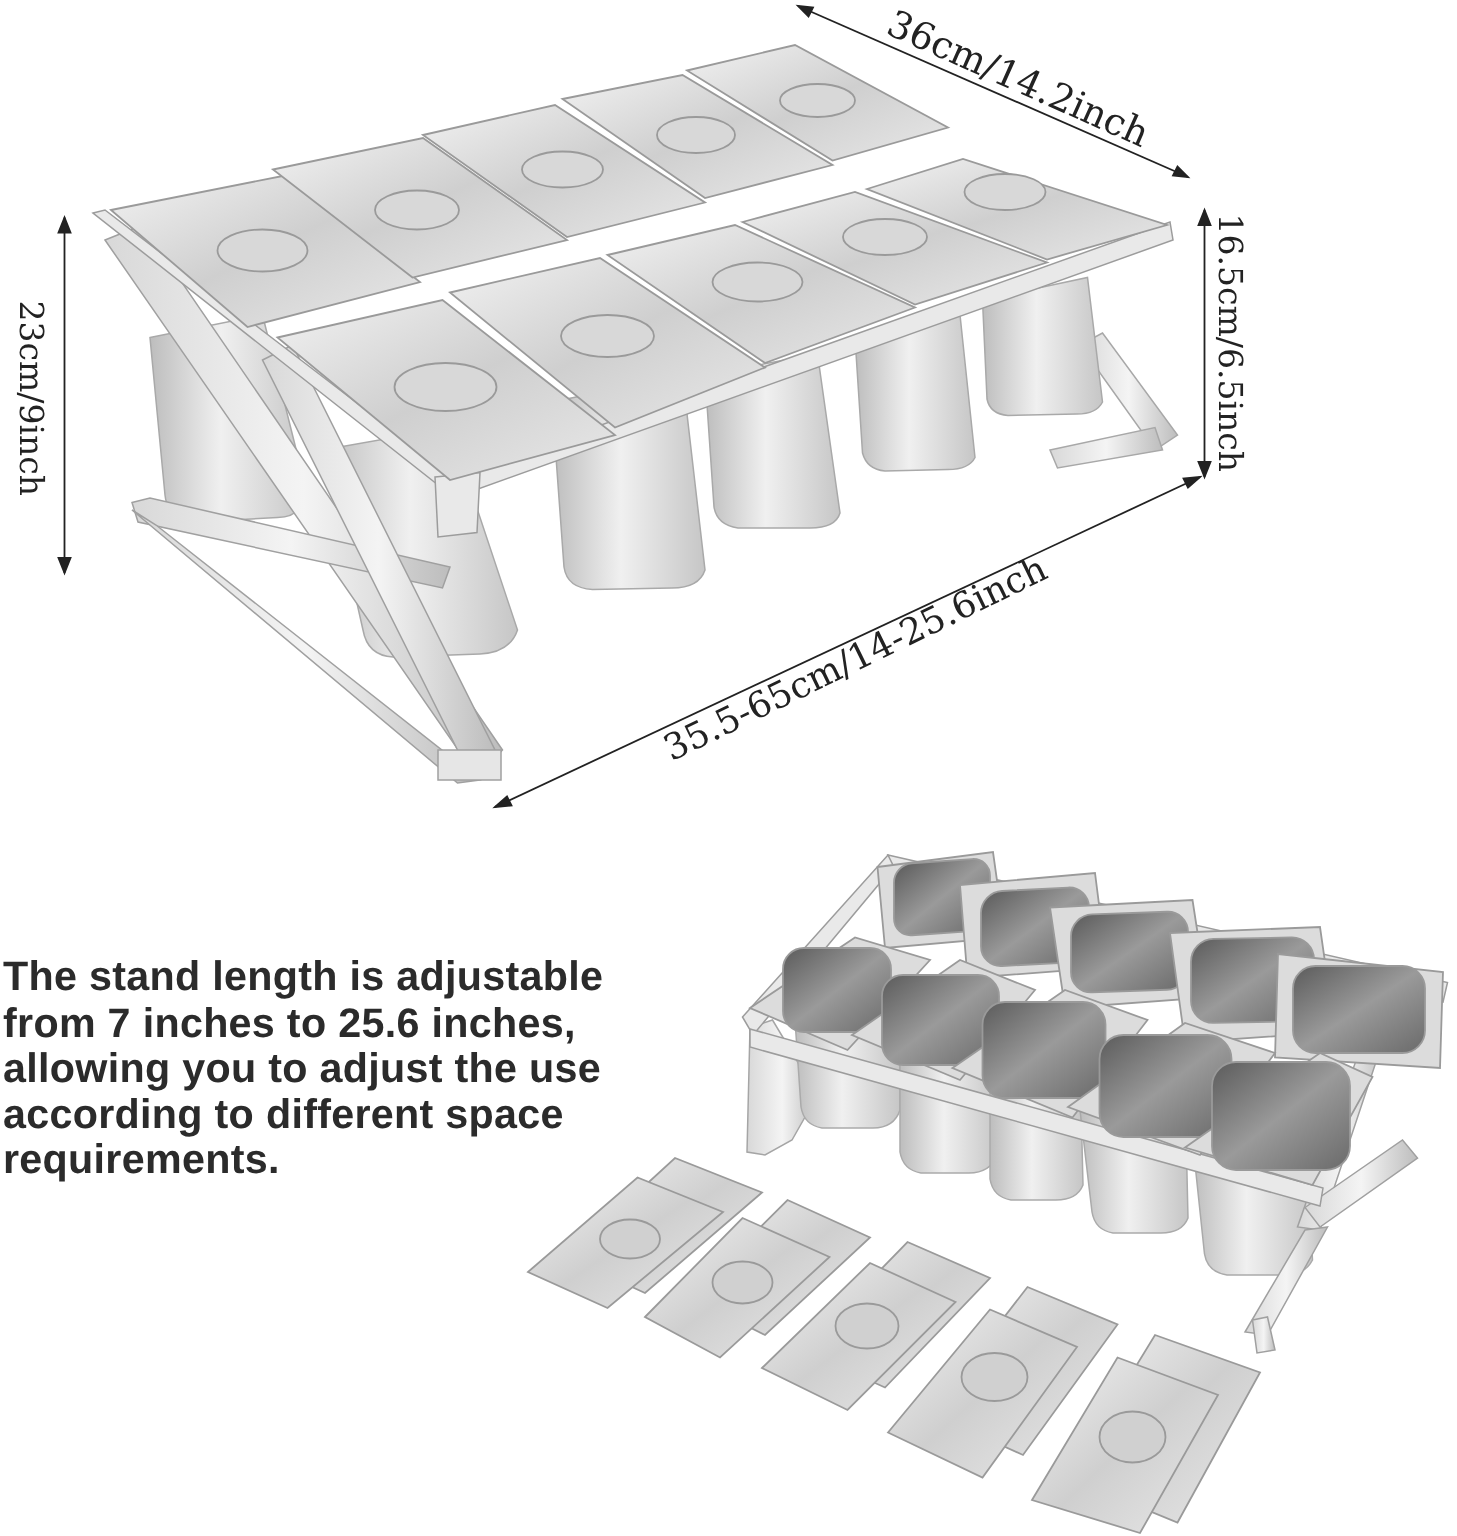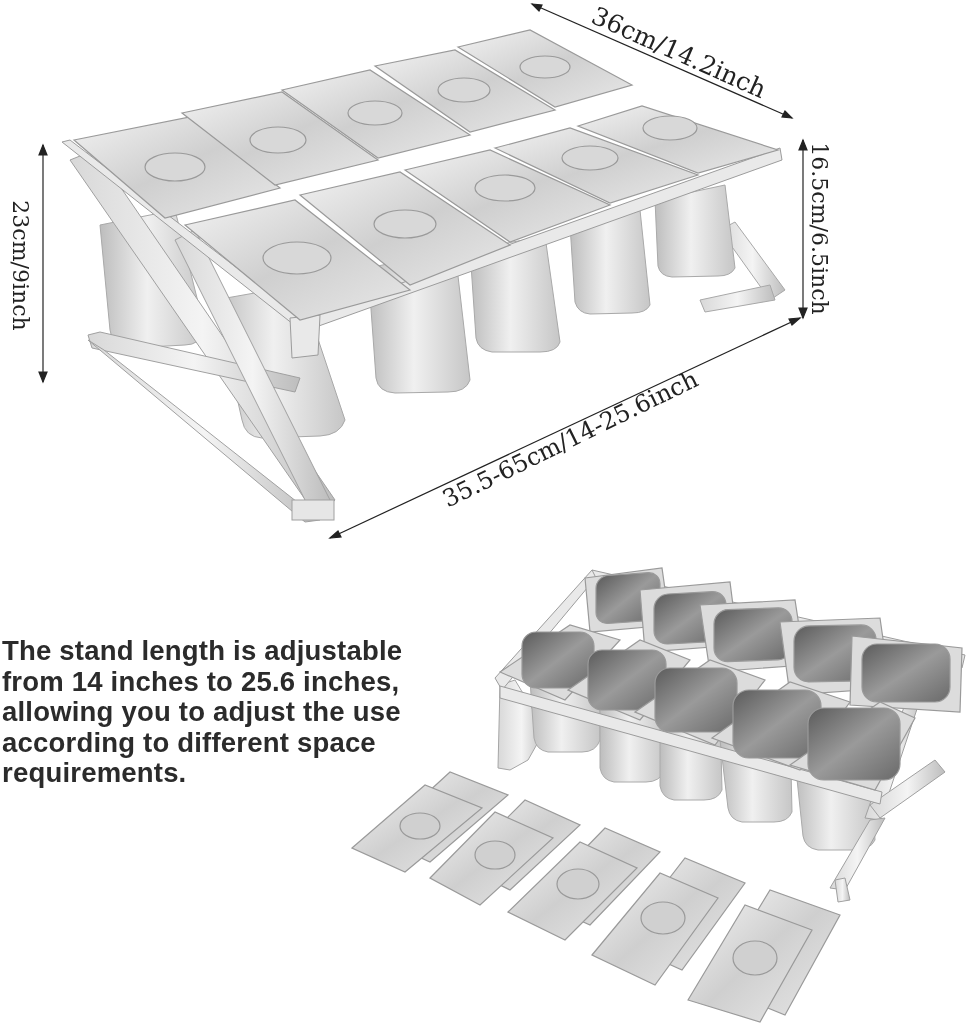--- a/index.html
+++ b/index.html
@@ -239,13 +239,13 @@
 </svg>
 
 <div class="dim-label" style="left:585px; top:38px; font-size:25px; transform: rotate(24deg);">36cm/14.2inch</div>
 
 <div class="dim-label" style="left:733px; top:216px; font-size:22px; transform: rotate(90deg);">16.5cm/6.5inch</div>
 
 <div class="dim-label" style="left:-45px; top:253px; font-size:22px; transform: rotate(90deg);">23cm/9inch</div>
 
 <div class="dim-label" style="left:430px; top:425px; font-size:24px; transform: rotate(-26deg);">35.5-65cm/14-25.6inch</div>
 
-<div class="desc">The stand length is adjustable from 14 inches to 25.6 inches, allowing you to adjust the use according to different space requirements.</div>
+<div class="desc">The stand length is adjustable from 7 inches to 25.6 inches, allowing you to adjust the use according to different space requirements.</div>
 
 </body></html>

